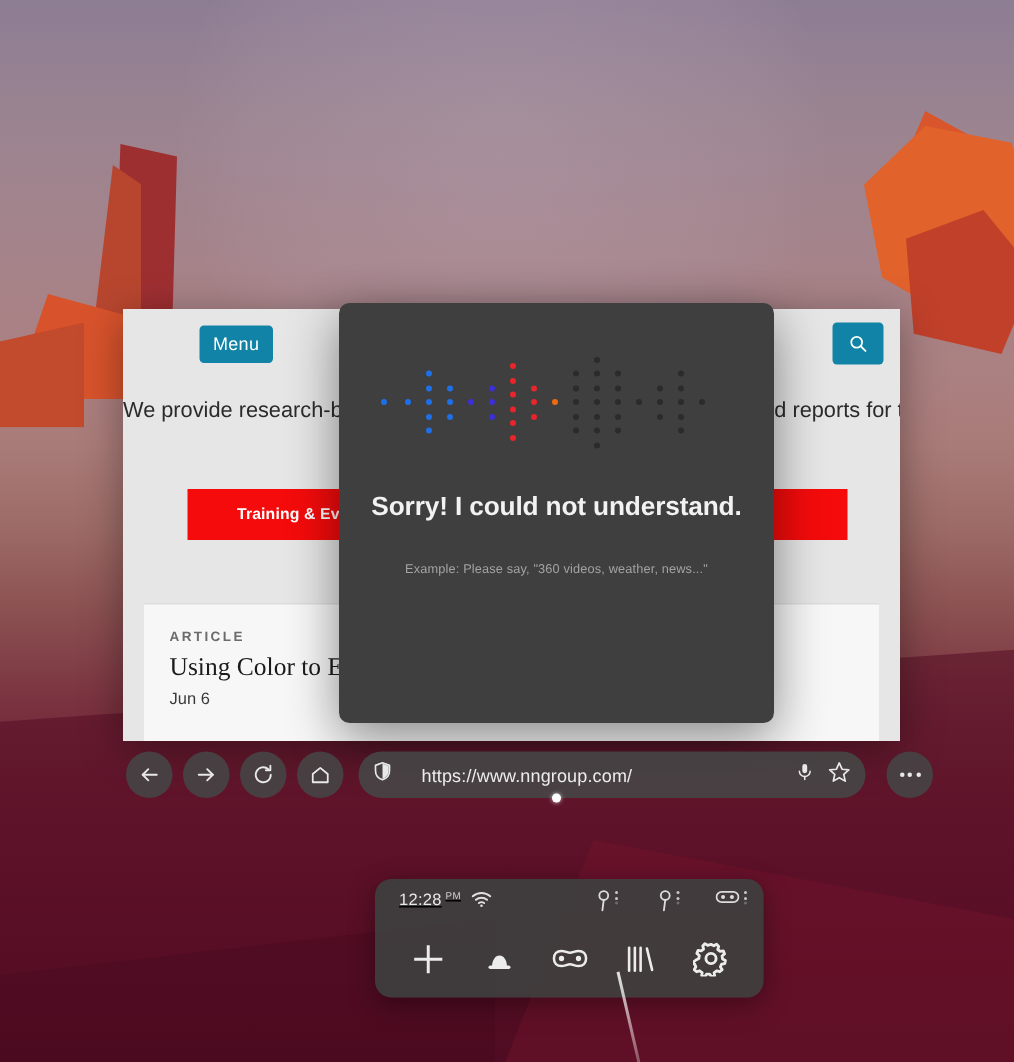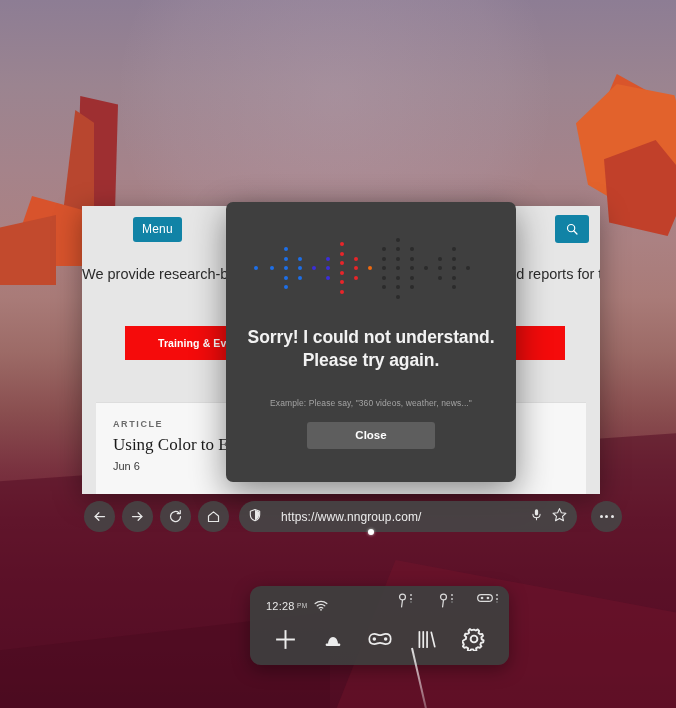--- a/index.html
+++ b/index.html
@@ -347,21 +347,22 @@
     width: 259px; height: 79px;
     background: rgba(62,62,62,0.93);
     border-radius: 11px;
     box-shadow: 0 5px 18px rgba(0,0,0,0.35);
   }
   .dock-status {
     position: relative;
     height: 31px;
     padding: 8px 12px 0 16px;
     display: flex;
-    align-items: center;
+    align-items: flex-start;
+    text-decoration: underline;
   }
   #clock-time {
     color: #e8e8e8;
     font-size: 11px;
     letter-spacing: 0.2px;
   }
   #clock-meridiem {
     color: #cfcfcf;
     font-size: 6.5px;
     margin-left: 2.5px;
@@ -496,26 +497,24 @@
         <span class="dot" style="left: 226px; top: 15px; background: rgb(43, 43, 43);"></span>
         <span class="dot" style="left: 226px; top: 24.5px; background: rgb(43, 43, 43);"></span>
         <span class="dot" style="left: 226px; top: 34px; background: rgb(43, 43, 43);"></span>
         <span class="dot" style="left: 226px; top: 43.5px; background: rgb(43, 43, 43);"></span>
         <span class="dot" style="left: 226px; top: 53px; background: rgb(43, 43, 43);"></span>
         <span class="dot" style="left: 240px; top: 34px; background: rgb(43, 43, 43);"></span>
       </div>
 
     <div id="dialog-message">
       <div>Sorry! I could not understand.</div>
-      <div>Please try again.</div>
     </div>
 
     <div id="dialog-hint">Example: Please say, "360 videos, weather, news..."</div>
 
-    <div id="close-button">Close</div>
   </div>
 
   <div id="browser-toolbar">
 
     <div class="nav-circle">
       <svg viewBox="0 0 24 24">
         <line x1="20" y1="12" x2="5" y2="12" stroke="#e8e8e8" stroke-width="2" stroke-linecap="round"></line>
         <polyline points="11,6 5,12 11,18" fill="none" stroke="#e8e8e8" stroke-width="2" stroke-linecap="round" stroke-linejoin="round"></polyline>
       </svg>
     </div>

